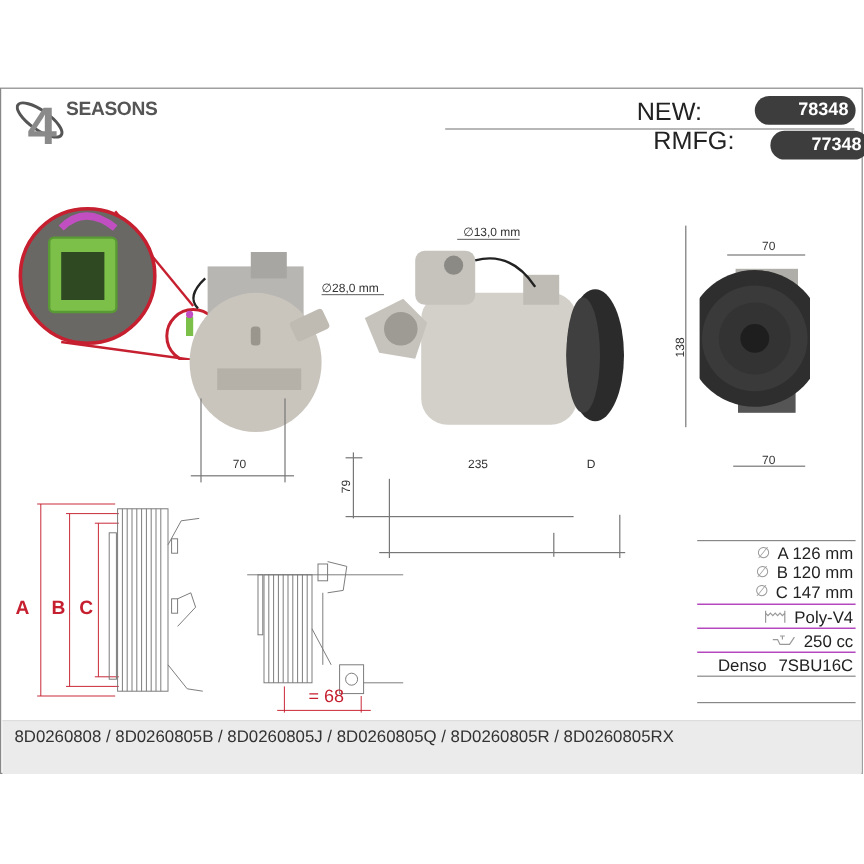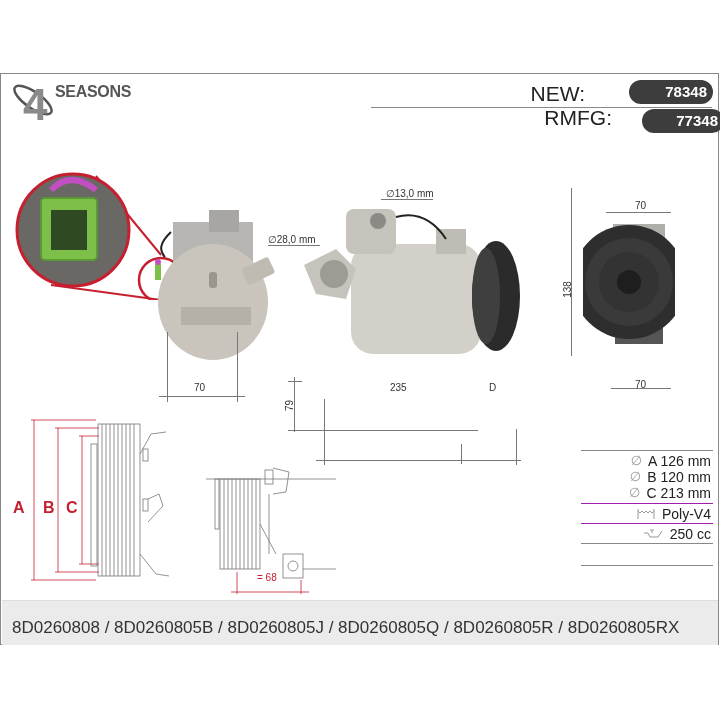--- a/index.html
+++ b/index.html
@@ -27,21 +27,21 @@
 
   
   .spec { position: absolute; left: 580px; top: 376px; width: 132px; }
   .spec-row { border-top: 1px solid #a21caf; font-size: 14px; color: #222; display: flex; justify-content: flex-end; align-items: center; gap: 6px; padding: 1px 2px; }
   .spec-row.diam { border-top: none; padding: 0 2px; line-height: 16px; }
   .ico { color: #999; font-size: 13px; }
   .spec-blank { border-top: 1px solid #888; height: 22px; }
 
   
   .oe { position: absolute; left: 1px; top: 526px; width: 716px; height: 45px; background: #ebebeb; border-top: 1px solid #ddd; }
-  .oe-text { position: absolute; left: 10px; top: 17px; font-size: 17px; color: #333; }
+  .oe-text { position: absolute; left: 10px; top: 4px; font-size: 14px; color: #333; }
 
   .red { color: #c62030; }
 </style>
 </head>
 <body>
 
 <div class="sheet">
 
   <div class="logo">
     <svg width="50" height="46" viewBox="0 0 50 46">
@@ -182,47 +182,51 @@
       <rect x="82" y="90" width="20" height="24"></rect>
       <circle cx="92" cy="102" r="5"></circle>
       <line x1="102" y1="105" x2="135" y2="105"></line>
     </g>
     <g stroke="#c62030" stroke-width="0.8">
       <line x1="36" y1="108" x2="36" y2="130"></line>
         <line x1="100" y1="116" x2="100" y2="130"></line>
       <line x1="30" y1="128" x2="108" y2="128"></line>
     </g>
   </svg>
-  <span class="red" style="position:absolute;left:256px;top:498px;font-size:10px">= 68</span>
+  <span class="red" style="position:absolute;left:256px;top:498px;font-size:15px">= 68</span>
 
   <div class="spec">
     <div class="spec-row diam" style="border-top:1px solid #888;padding-top:2px">
       <span class="ico">∅</span>
       <span>A 126 mm</span>
     </div>
     <div class="spec-row diam">
       <span class="ico">∅</span>
       <span>B 120 mm</span>
     </div>
     <div class="spec-row diam" style="padding-bottom:2px">
       <span class="ico">∅</span>
-      <span>C 213 mm</span>
+      <span>C 147 mm</span>
     </div>
     <div class="spec-row" style="height:20px">
       <svg width="20" height="12">
           <path d="M2 1 L2 11 M18 1 L18 11 M2 3 L4 5 L6 3 L8 5 L10 3 L12 5 L14 3 L16 5 L18 3" stroke="#999" fill="none" stroke-width="1"></path>
         </svg>
       <span>Poly-V4</span>
     </div>
     <div class="spec-row" style="height:20px">
       <svg width="22" height="12">
           <path d="M2 5 L6 5 L8 9 L16 9 L20 3 M10 5 L10 2 M8 2 L12 2" stroke="#999" fill="none" stroke-width="1"></path>
         </svg>
       <span>250 cc</span>
     </div>
+    <div class="spec-row" style="height:20px;gap:10px">
+      <span>Denso</span>
+      <span>7SBU16C</span>
+    </div>
     <div class="spec-blank"></div>
     <div style="border-top:1px solid #888"></div>
   </div>
 
   <div class="oe">
     <span class="oe-text">8D0260808 / 8D0260805B / 8D0260805J / 8D0260805Q / 8D0260805R / 8D0260805RX</span>
   </div>
 </div>
 
 </body></html>

